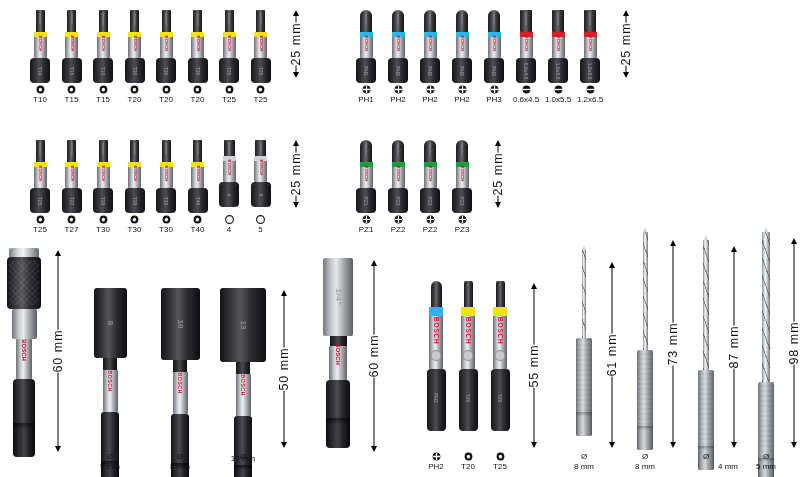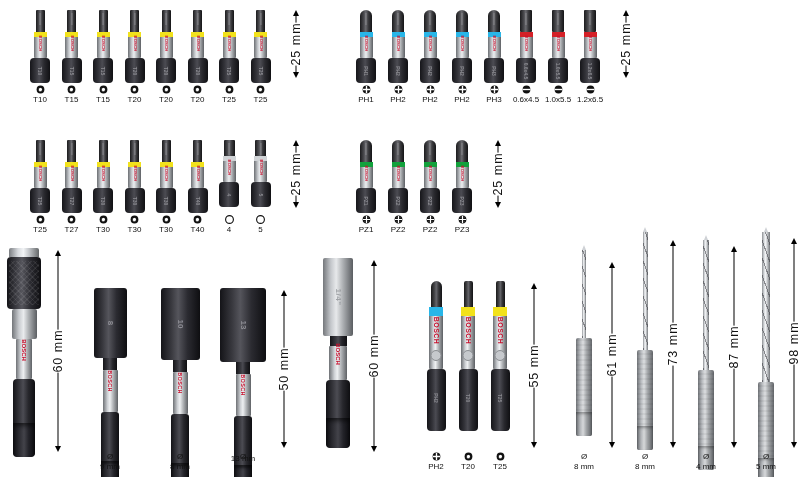--- a/index.html
+++ b/index.html
@@ -871,21 +871,21 @@
       </div>
       <div class="hexshank" style="height: 100px;"></div>
     </div>
     <div class="dim" style="left: 720px; top: 246px; width: 28px; height: 202px;">
       <div class="line" style="top: 3px; height: 196px;"></div>
       <div class="ah up"></div>
       <div class="ah dn"></div>
       <div class="txt">87 mm</div>
     </div>
     <div class="lbl" style="left: 681px; top: 452px; width: 50px;"><span class="txt-lbl">Ø</span></div>
-    <div class="lbl" style="left: 681px; top: 462px; width: 50px;"><span class="txt-lbl">4 mm</span></div>
+    <div class="lbl" style="left: 703px; top: 462px; width: 50px;"><span class="txt-lbl">4 mm</span></div>
     <div class="item drill" style="left: 754px; top: 232px; width: 24px;">
       <div class="flute" style="width: 8px; height: 150px;">
         <div class="pt"></div>
       </div>
       <div class="hexshank" style="height: 100px;"></div>
     </div>
     <div class="dim" style="left: 780px; top: 238px; width: 28px; height: 210px;">
       <div class="line" style="top: 3px; height: 204px;"></div>
       <div class="ah up"></div>
       <div class="ah dn"></div>

